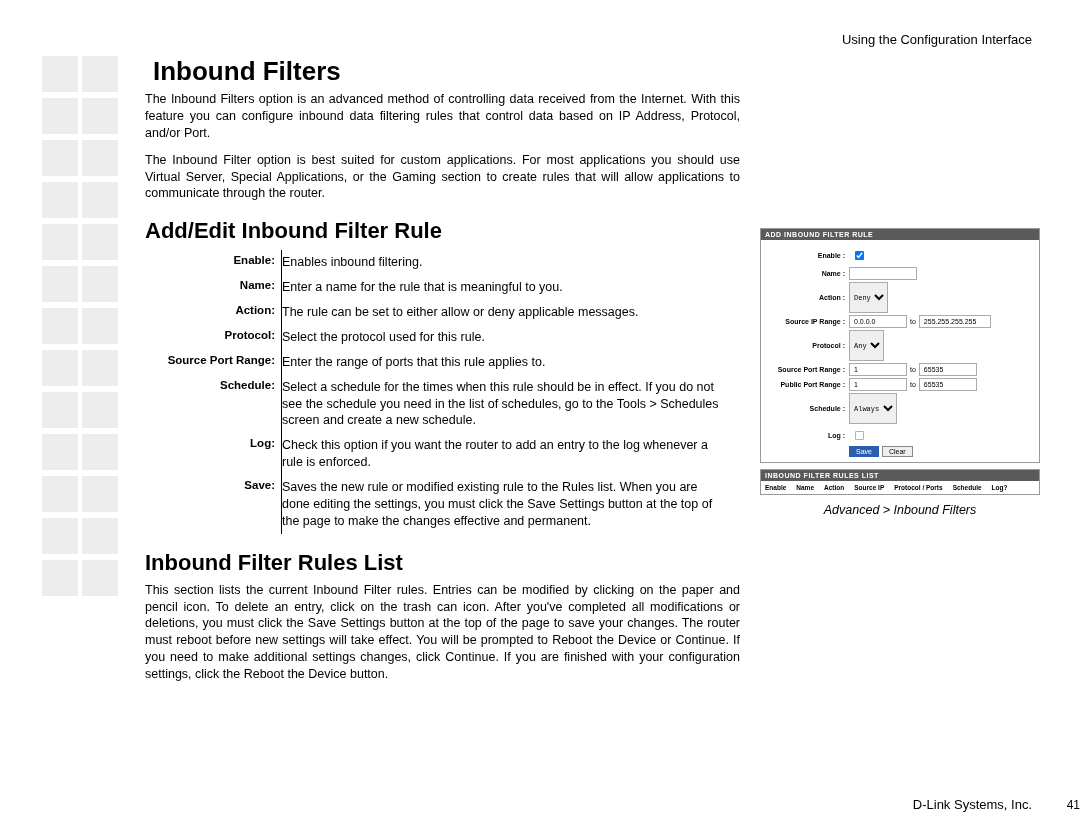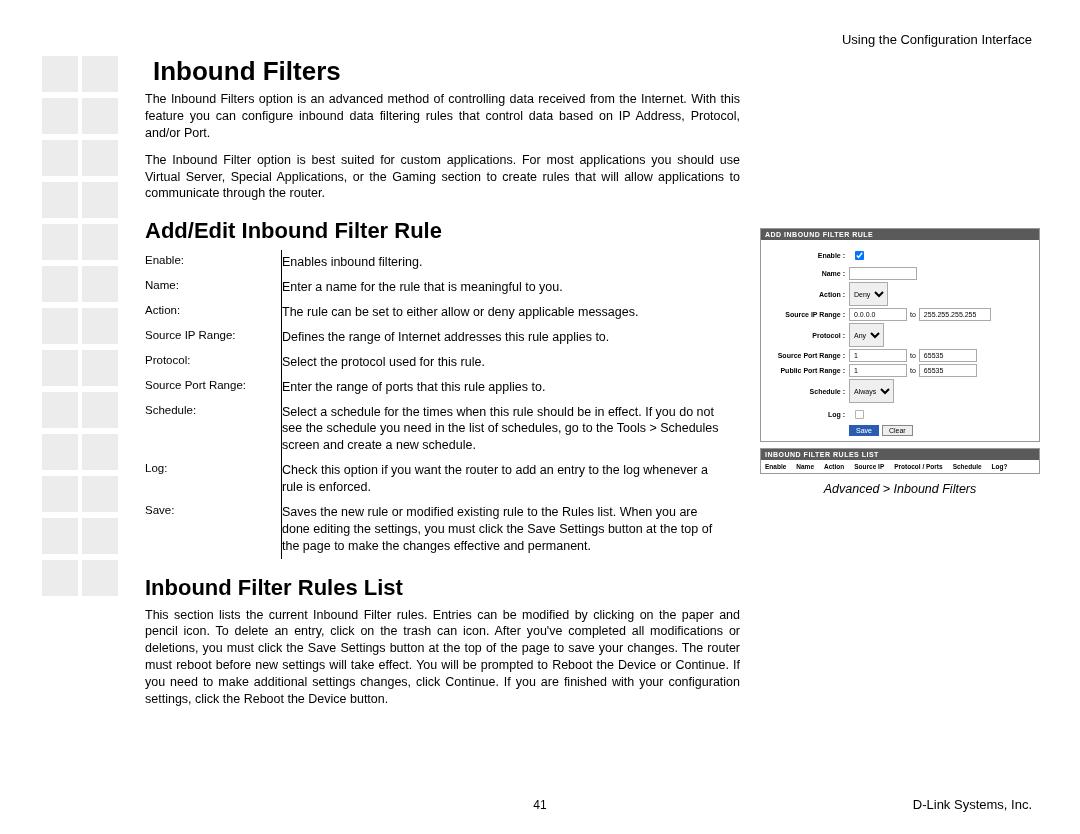--- a/index.html
+++ b/index.html
@@ -61,37 +61,37 @@
   }
   .def-table {
     font-size: 12.5px;
     border-collapse: collapse;
   }
   .def-table td {
     vertical-align: top;
     padding: 4px 6px 4px 0;
   }
   .def-label {
-    text-align: left;
-    font-weight: normal;
+    text-align: right;
+    font-weight: bold;
     font-size: 11.5px;
     width: 130px;
     border-right: 1px solid #000;
     padding-right: 10px;
   }
   .def-value {
     padding-left: 10px;
     line-height: 1.35;
     width: 440px;
   }
   .page-num {
     position: absolute;
     bottom: 22px;
     left: 0; right:0;
-    text-align: center;
+    text-align: right;
     font-size: 12px;
   }
   .footer-right {
     position: absolute;
     bottom: 22px;
     right: 48px;
     font-size: 13px;
   }
   
   .shot {
@@ -112,21 +112,21 @@
     font-weight:bold;
     font-size:7px;
     letter-spacing:0.5px;
     padding:2px 4px;
   }
   .shot-body { padding:4px 6px; }
   .shot-row { display:flex; align-items:center; margin:2px 0;}
   .shot-lbl { width:78px; text-align:right; padding-right:4px; font-weight:bold; font-size:7px;}
   .shot-ctrl { }
   .shot-ctrl input[type=text]{ height:11px; font-size:7px; border:1px solid #aaa; padding:0 4px;}
-  .shot-ctrl select{ height:24px; font-size:7px; border:1px solid #aaa;}
+  .shot-ctrl select{ height:31px; font-size:7px; border:1px solid #aaa;font-family:Liberation Mono, monospace;}
   .shot-to{ font-size:7px; margin:0 3px;}
   .shot-btn { font-size:7px; padding:1px 6px; border:1px solid #888; background:#eee; margin-right:3px;}
   .shot-btn.blue{ background:#2a5db0; color:#fff; border-color:#2a5db0;}
   .shot-cols { display:flex; font-size:6.5px; font-weight:bold; padding:3px 4px; }
   .shot-cols span{ margin-right:10px;}
   .shot-caption {
     text-align:center;
     font-style: italic;
     font-size: 12.5px;
     margin-top:8px;
@@ -166,24 +166,20 @@
           <td class="def-label">Enable:</td>
           <td class="def-value">Enables inbound filtering.</td>
         </tr>
     <tr>
           <td class="def-label">Name:</td>
           <td class="def-value">Enter a name for the rule that is meaningful to you.</td>
         </tr>
     <tr>
           <td class="def-label">Action:</td>
           <td class="def-value">The rule can be set to either allow or deny applicable messages.</td>
-        </tr>
-    <tr>
-          <td class="def-label">Source IP Range:</td>
-          <td class="def-value">Defines the range of Internet addresses this rule applies to.</td>
         </tr>
     <tr>
           <td class="def-label">Protocol:</td>
           <td class="def-value">Select the protocol used for this rule.</td>
         </tr>
     <tr>
           <td class="def-label">Source Port Range:</td>
           <td class="def-value">Enter the range of ports that this rule applies to.</td>
         </tr>
     <tr>

